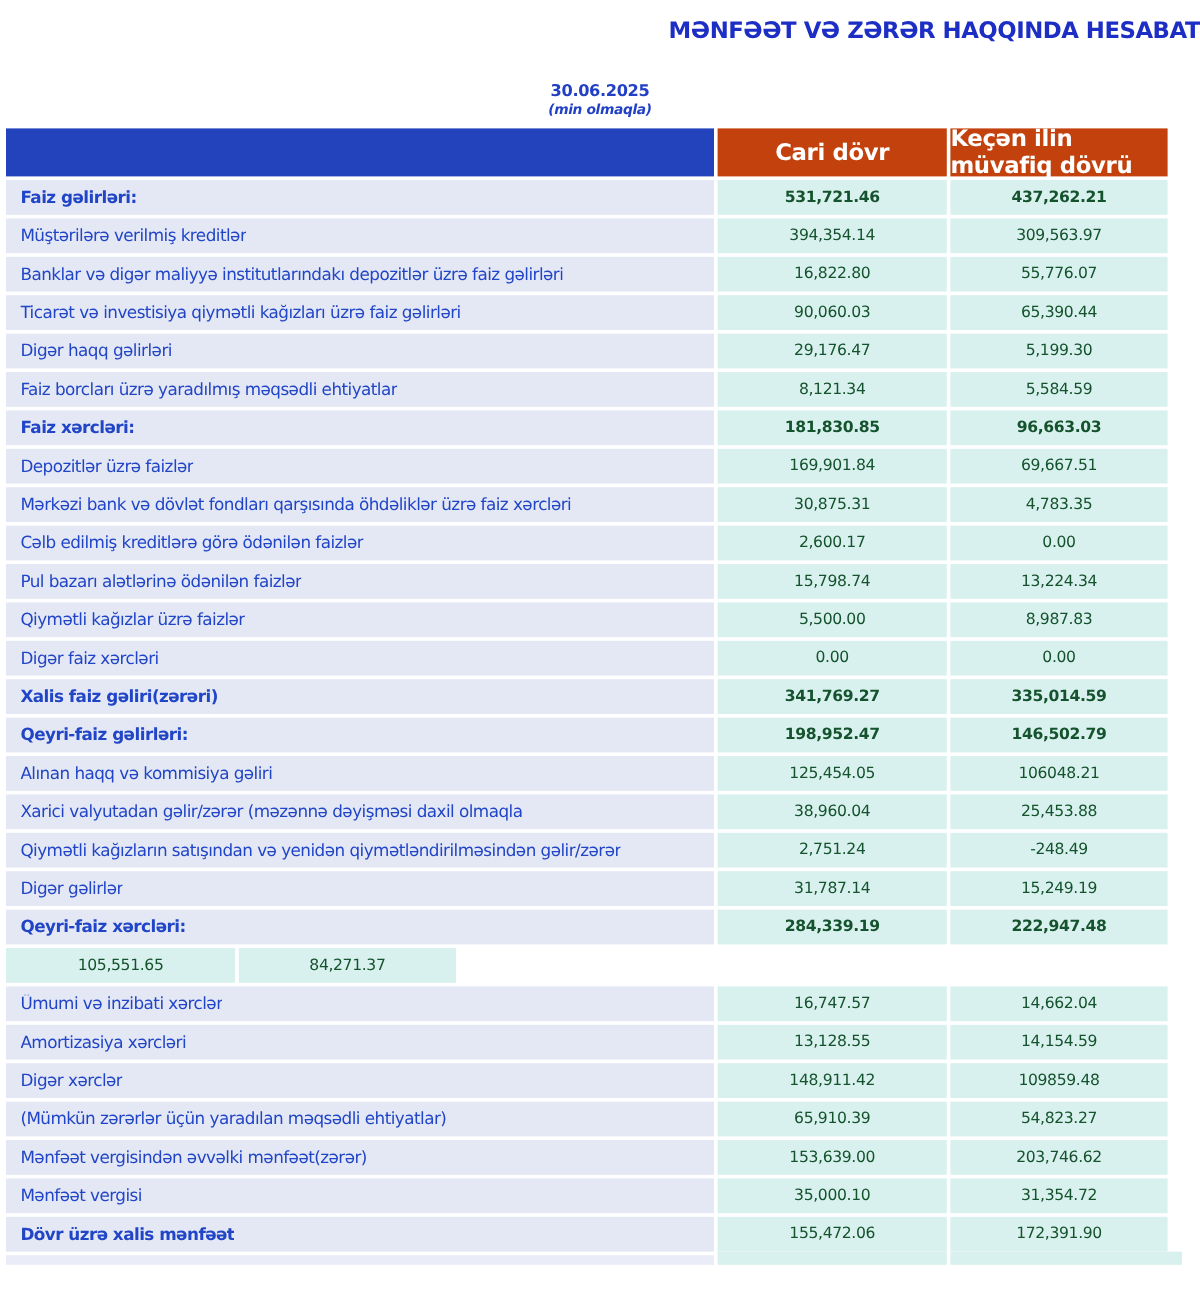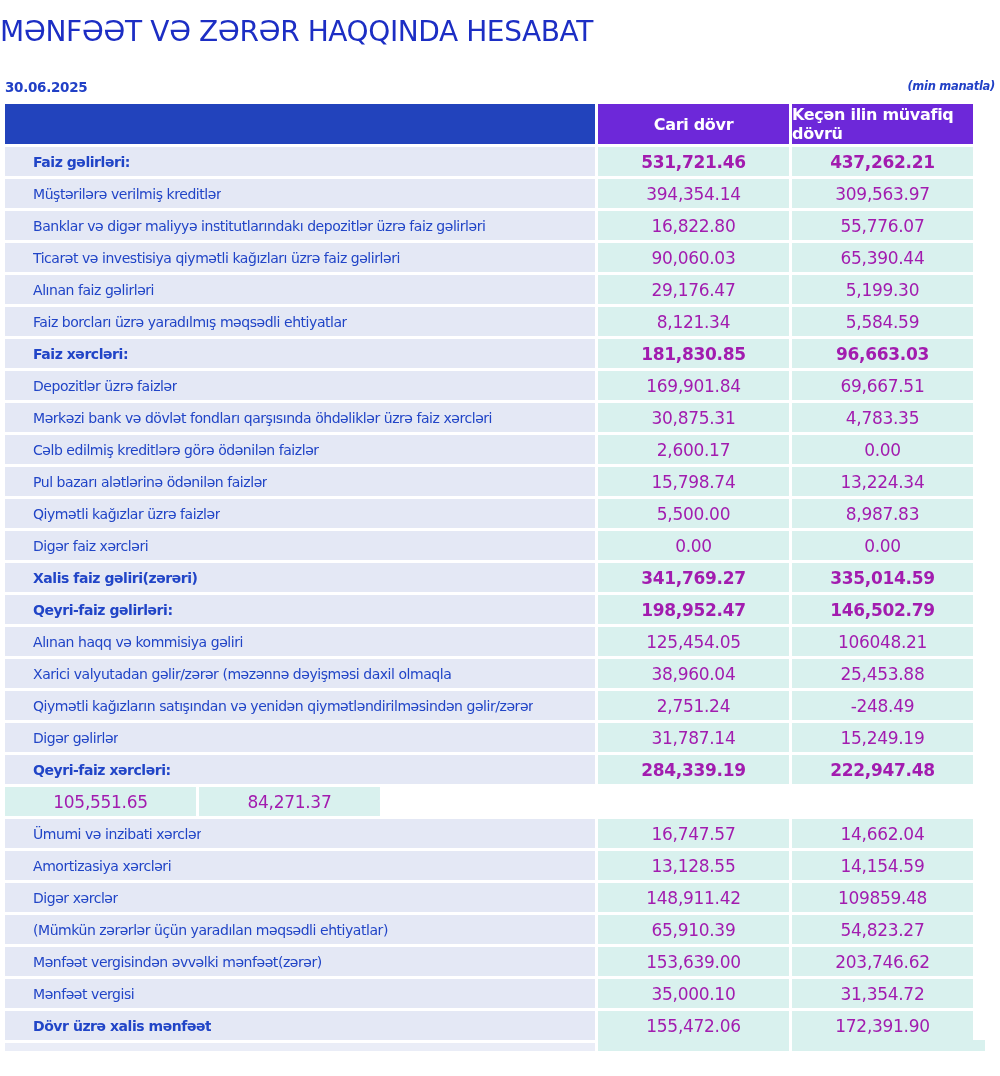--- a/index.html
+++ b/index.html
@@ -4,66 +4,66 @@
 <style>
   * { margin: 0; padding: 0; box-sizing: border-box; }
   html, body { background: #ffffff; }
   body {
     width: 1000px; height: 1076px;
     font-family: "DejaVu Sans", "Liberation Sans", sans-serif;
     overflow: hidden; position: relative;
   }
   .page-title {
     padding-top: 15px;
-    text-align: left;
-    font-size: 28px; font-weight: 400;
+    text-align: right;
+    font-size: 19px; font-weight: 700;
     letter-spacing: -0.4px;
     color: #1c2ec4;
   }
   .date-row {
     margin: 31px 5px 9px 5px;
-    display: flex; justify-content: space-between; align-items: flex-start;
+    display: flex; justify-content: space-between; align-items: center; flex-direction: column;
   }
   .report-date { font-size: 13.5px; font-weight: 700; color: #2140c6; letter-spacing: -0.3px; }
   .unit-note { font-size: 11.5px; font-weight: 700; font-style: italic; color: #2140c6; letter-spacing: -0.3px; }
   .table { margin: 0 5px; width: 980px; }
   .t-row { display: flex; gap: 3px; margin-bottom: 3px; }
   .t-header .cell { height: 40px; }
   .t-body-row .cell { height: 29px; }
   .cell { display: flex; align-items: center; }
-  .c-label { width: 590px; padding-left: 28px; }
+  .c-label { width: 590px; padding-left: 12px; }
   .c-val1 { width: 191px; justify-content: center; }
   .c-val2 { width: 181px; justify-content: center; }
   .hdr-spacer { background: #2243bc; }
   .hdr-teal {
-    background: #6d28d9; color: #ffffff;
-    font-size: 16px; font-weight: 700; letter-spacing: -0.3px;
+    background: #c2410c; color: #ffffff;
+    font-size: 19px; font-weight: 700; letter-spacing: -0.3px;
     justify-content: center;
   }
   .lbl-bg { background: #e4e8f5; }
   .val-bg { background: #d9f1ee; }
   .row-label {
     font-size: 14px; color: #2145c7; letter-spacing: -0.45px;
     white-space: nowrap; overflow: hidden;
   }
-  .row-val { font-size: 17px; color: #a21caf; letter-spacing: -0.3px; }
+  .row-val { font-size: 13px; color: #14532d; letter-spacing: -0.3px; }
   .bold { font-weight: 700; }
   .t-footer { display: flex; gap: 3px; margin-top: -3px; height: 11px; align-items: flex-end; }
   .f-label { width: 590px; height: 8px; background: #eaedf7; }
   .f-val1 { width: 191px; height: 11px; background: #d9f1ee; }
   .f-val2 { width: 193px; height: 11px; background: #d9f1ee; }
 </style>
 </head>
 <body>
 
 <div class="page-title">MƏNFƏƏT VƏ ZƏRƏR HAQQINDA HESABAT</div>
 
 <div class="date-row">
   <div class="report-date">30.06.2025</div>
-  <div class="unit-note">(min manatla)</div>
+  <div class="unit-note">(min olmaqla)</div>
 </div>
 
 <div class="table">
   <div class="t-row t-header">
     <div class="cell c-label hdr-spacer"></div>
     <div class="cell c-val1 hdr-teal">Cari dövr</div>
     <div class="cell c-val2 hdr-teal">Keçən ilin müvafiq dövrü</div>
   </div>
 
   <div id="rows-container">
@@ -111,21 +111,21 @@
     <div class="cell c-val1 val-bg">
       <span class="row-val">90,060.03</span>
     </div>
     <div class="cell c-val2 val-bg">
       <span class="row-val">65,390.44</span>
     </div>
   </div>
 
   <div class="t-row t-body-row">
     <div class="cell c-label lbl-bg">
-      <span class="row-label">Alınan faiz gəlirləri</span>
+      <span class="row-label">Digər haqq gəlirləri</span>
     </div>
     <div class="cell c-val1 val-bg">
       <span class="row-val">29,176.47</span>
     </div>
     <div class="cell c-val2 val-bg">
       <span class="row-val">5,199.30</span>
     </div>
   </div>
 
   <div class="t-row t-body-row">

